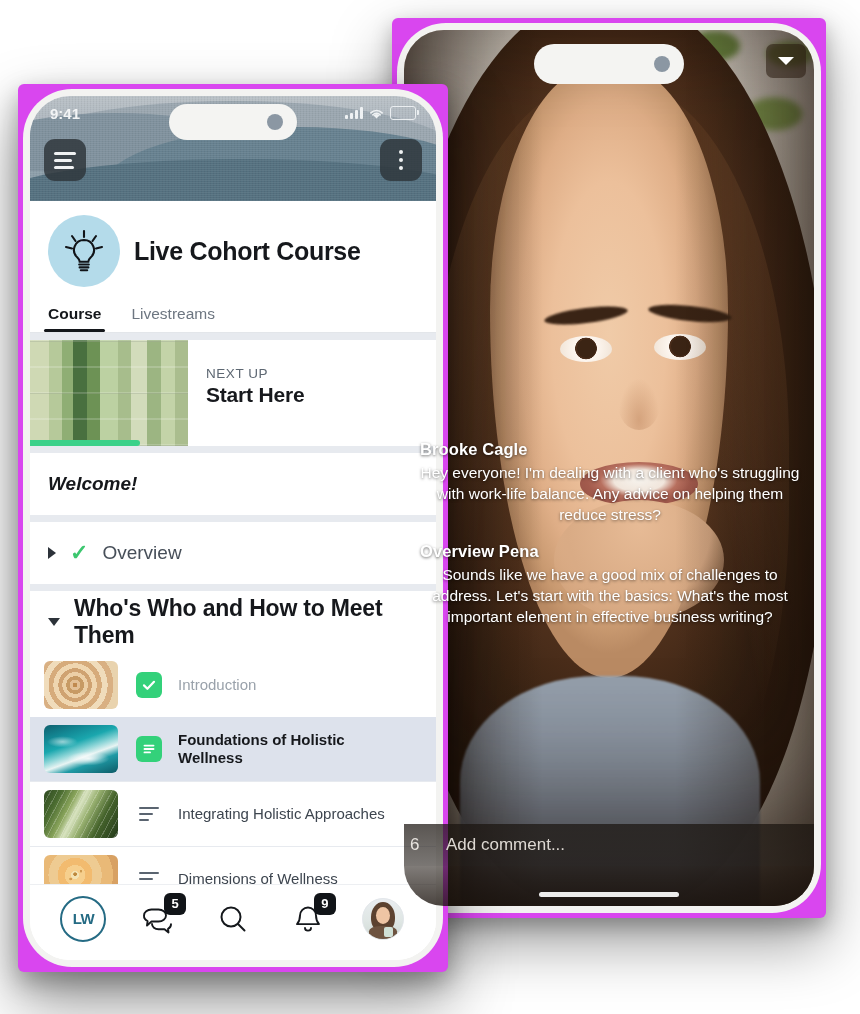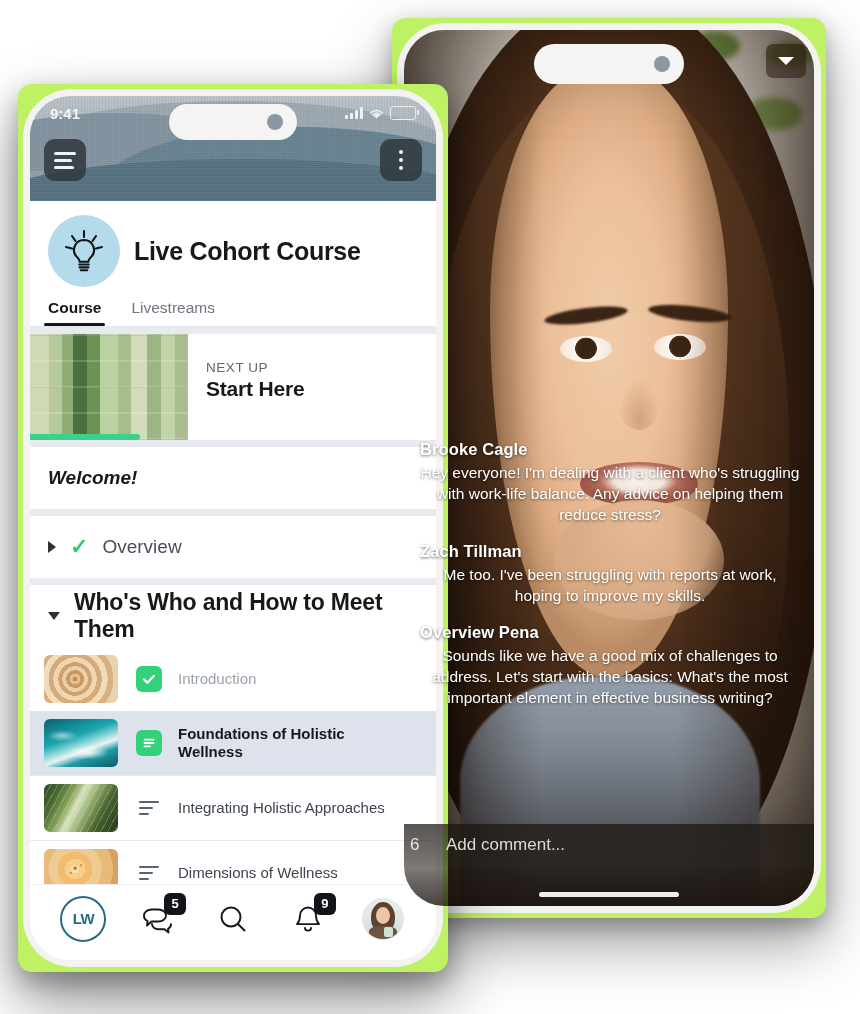--- a/index.html
+++ b/index.html
@@ -4,21 +4,21 @@
 <style>
   html,body{margin:0;padding:0;background:#ffffff;}
   body{
     width:860px;height:1014px;overflow:hidden;position:relative;
     font-family:"Liberation Sans", sans-serif;
     -webkit-font-smoothing:antialiased;
   }
   .stage{position:absolute;inset:0;}
 
   
-  .phone{position:absolute;border-radius:14px;background:#bef264;}
+  .phone{position:absolute;border-radius:6px;background:#d946ef;}
   .phone .bezel{position:absolute;inset:5px;border-radius:49px;background:#f3f3f1;}
   .phone .screen{position:absolute;inset:12px;border-radius:40px;overflow:hidden;background:#fff;}
 
   
   #phone-right{
     left:392px;top:18px;width:434px;height:900px;
     box-shadow:0 26px 60px rgba(0,0,0,.38), 0 8px 20px rgba(0,0,0,.25);
   }
   
   #phone-left{
@@ -150,21 +150,21 @@
   .hmb i:nth-child(2){width:18px}.hmb i:nth-child(3){width:20px}
   .kebab{display:flex;flex-direction:column;gap:4px;align-items:center;}
   .kebab i{width:4px;height:4px;border-radius:50%;background:#f0f2f3;display:block;}
 
   .brandrow{display:flex;align-items:center;gap:14px;padding:14px 18px 8px 18px;}
   .bulb{width:72px;height:72px;border-radius:50%;background:#b4dbea;flex:0 0 72px;
         display:flex;align-items:center;justify-content:center;}
   .brandttl{font-size:25px;font-weight:700;color:#16181c;letter-spacing:-.3px;}
 
   .tabs{display:flex;gap:30px;padding:4px 18px 0 18px;position:relative;}
-  .tab{font-size:15.5px;color:#6d7681;padding-bottom:9px;position:relative;}
+  .tab{font-size:15.5px;color:#6d7681;padding-bottom:9px;position:relative;margin-top:6px;}
   .tab.active{color:#14171b;font-weight:700;}
   .tab.active:after{content:"";position:absolute;left:-4px;right:-4px;bottom:0;height:3.5px;background:#14171b;border-radius:2px;}
   .tabsline{height:1px;background:#e3e6ea;margin:0;}
 
   .scroller{flex:1;overflow:hidden;background:#e7eaef;position:relative;}
   .gap{height:7px;background:#e7eaef;}
 
   .nextcard{background:#fff;display:flex;align-items:stretch;position:relative;}
   .nc-thumb{width:158px;height:106px;flex:0 0 158px;position:relative;overflow:hidden;}
   .bamboo{position:absolute;inset:0;background:
@@ -275,24 +275,20 @@
               <path d="M1 2 L9 10 L17 2 Z" fill="#ffffff"></path>
             </svg>
         </div>
 
         <div class="comments">
           <div class="cmt">
             <div class="who">Brooke Cagle</div>
             <div class="body">Hey everyone! I'm dealing with a client who's struggling with work-life balance. Any advice on helping them reduce stress?</div>
           </div>
           <div class="cmt">
-            <div class="who">Zach Tillman</div>
-            <div class="body">Me too. I've been struggling with reports at work, hoping to improve my skills.</div>
-          </div>
-          <div class="cmt">
             <div class="who">Overview Pena</div>
             <div class="body">Sounds like we have a good mix of challenges to address. Let's start with the basics: What's the most important element in effective business writing?</div>
           </div>
         </div>
 
         <div class="addbar-tail"></div>
         <div class="addbar">
           <span class="likecnt">6</span>
           <span class="ph">Add comment...</span>
         </div>

